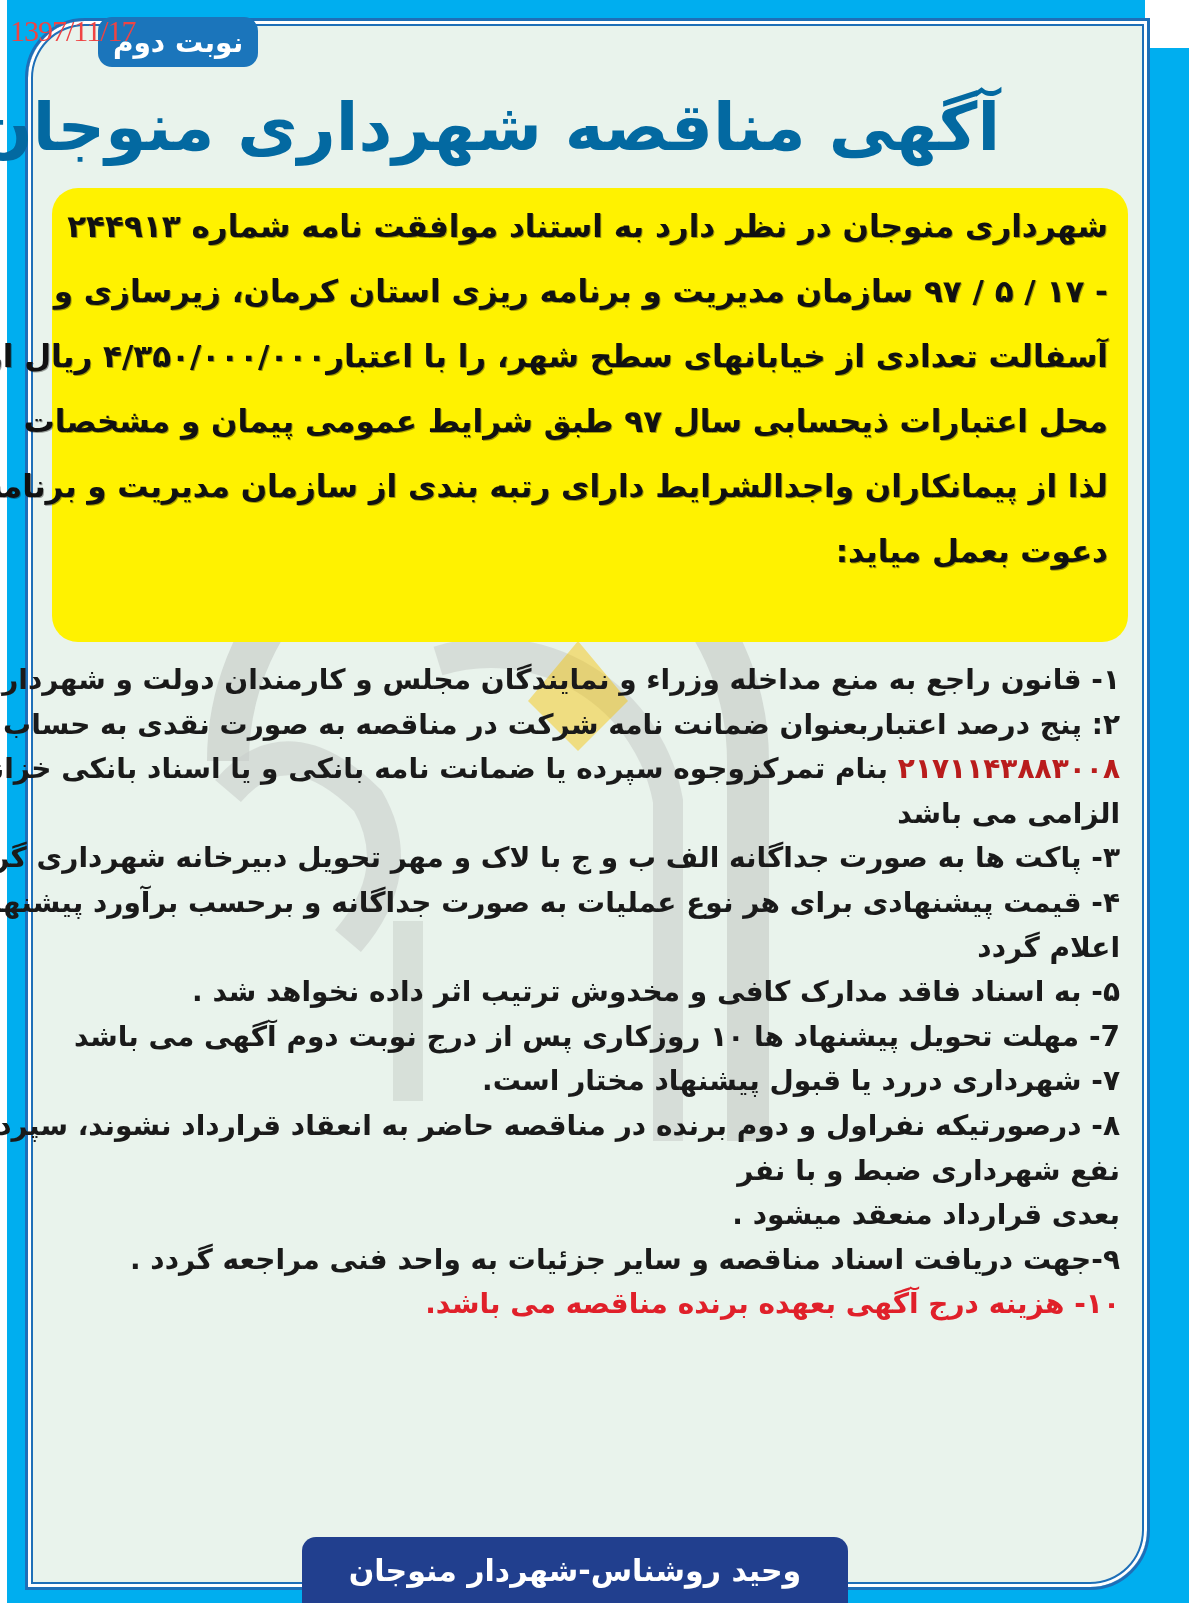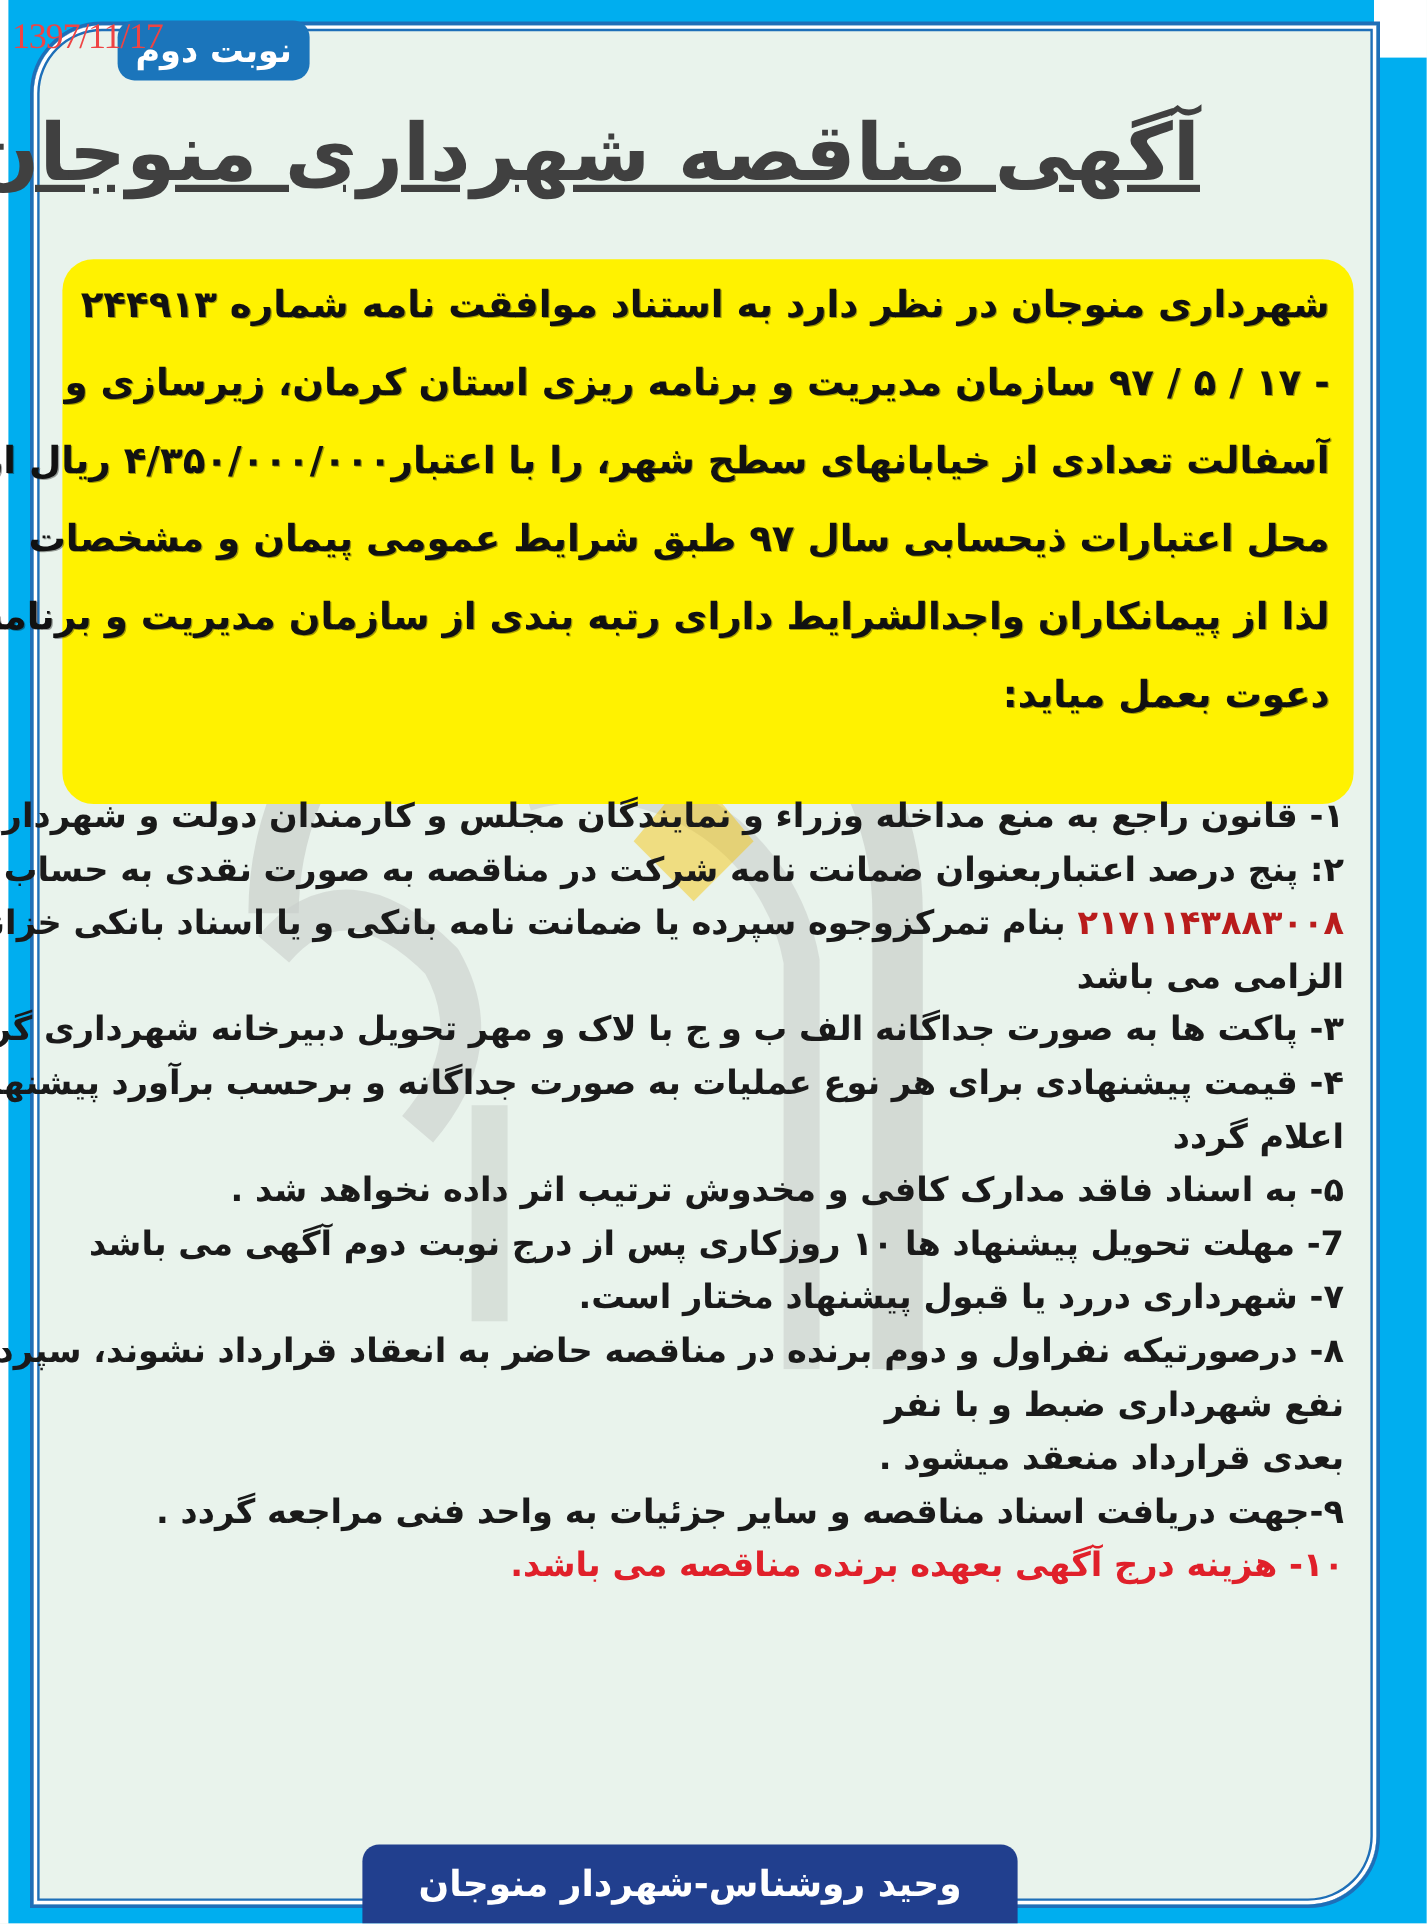--- a/index.html
+++ b/index.html
@@ -40,29 +40,28 @@
     direction: rtl;
   }
   .date-overlay {
     position: absolute; left: 10px; top: 14px;
     color: #ef4444; font-family: "Liberation Serif", serif; font-size: 30px;
     letter-spacing: -1px;
   }
   .title {
     position: absolute; left: 180px; top: 78px; width: 820px; height: 100px;
     direction: rtl; text-align: right;
-    font-size: 66px; font-weight: bold; color: #404040;
-    line-height: 100px; white-space: nowrap; text-decoration: underline;
+    font-size: 66px; font-weight: bold; color: #0369a1;
+    line-height: 100px; white-space: nowrap;
   }
   .yellow-box {
     position: absolute; left: 52px; top: 188px; width: 1076px; height: 454px;
     background: #FFF200; border-radius: 26px;
     box-sizing: border-box; padding: 6px 20px 0 20px;
     direction: rtl;
-    margin-top: 28px;
   }
   .yellow-line {
     font-size: 31px; font-weight: bold; color: #111111;
     height: 65px; line-height: 65px;
     text-align: justify; text-align-last: justify; white-space: nowrap;
     text-shadow: 1px 1px 0 rgba(0,0,0,0.35);
   }
   .yellow-line.last { text-align-last: right; }
   .conditions {
     position: absolute; left: 52px; top: 658px; width: 1068px;

